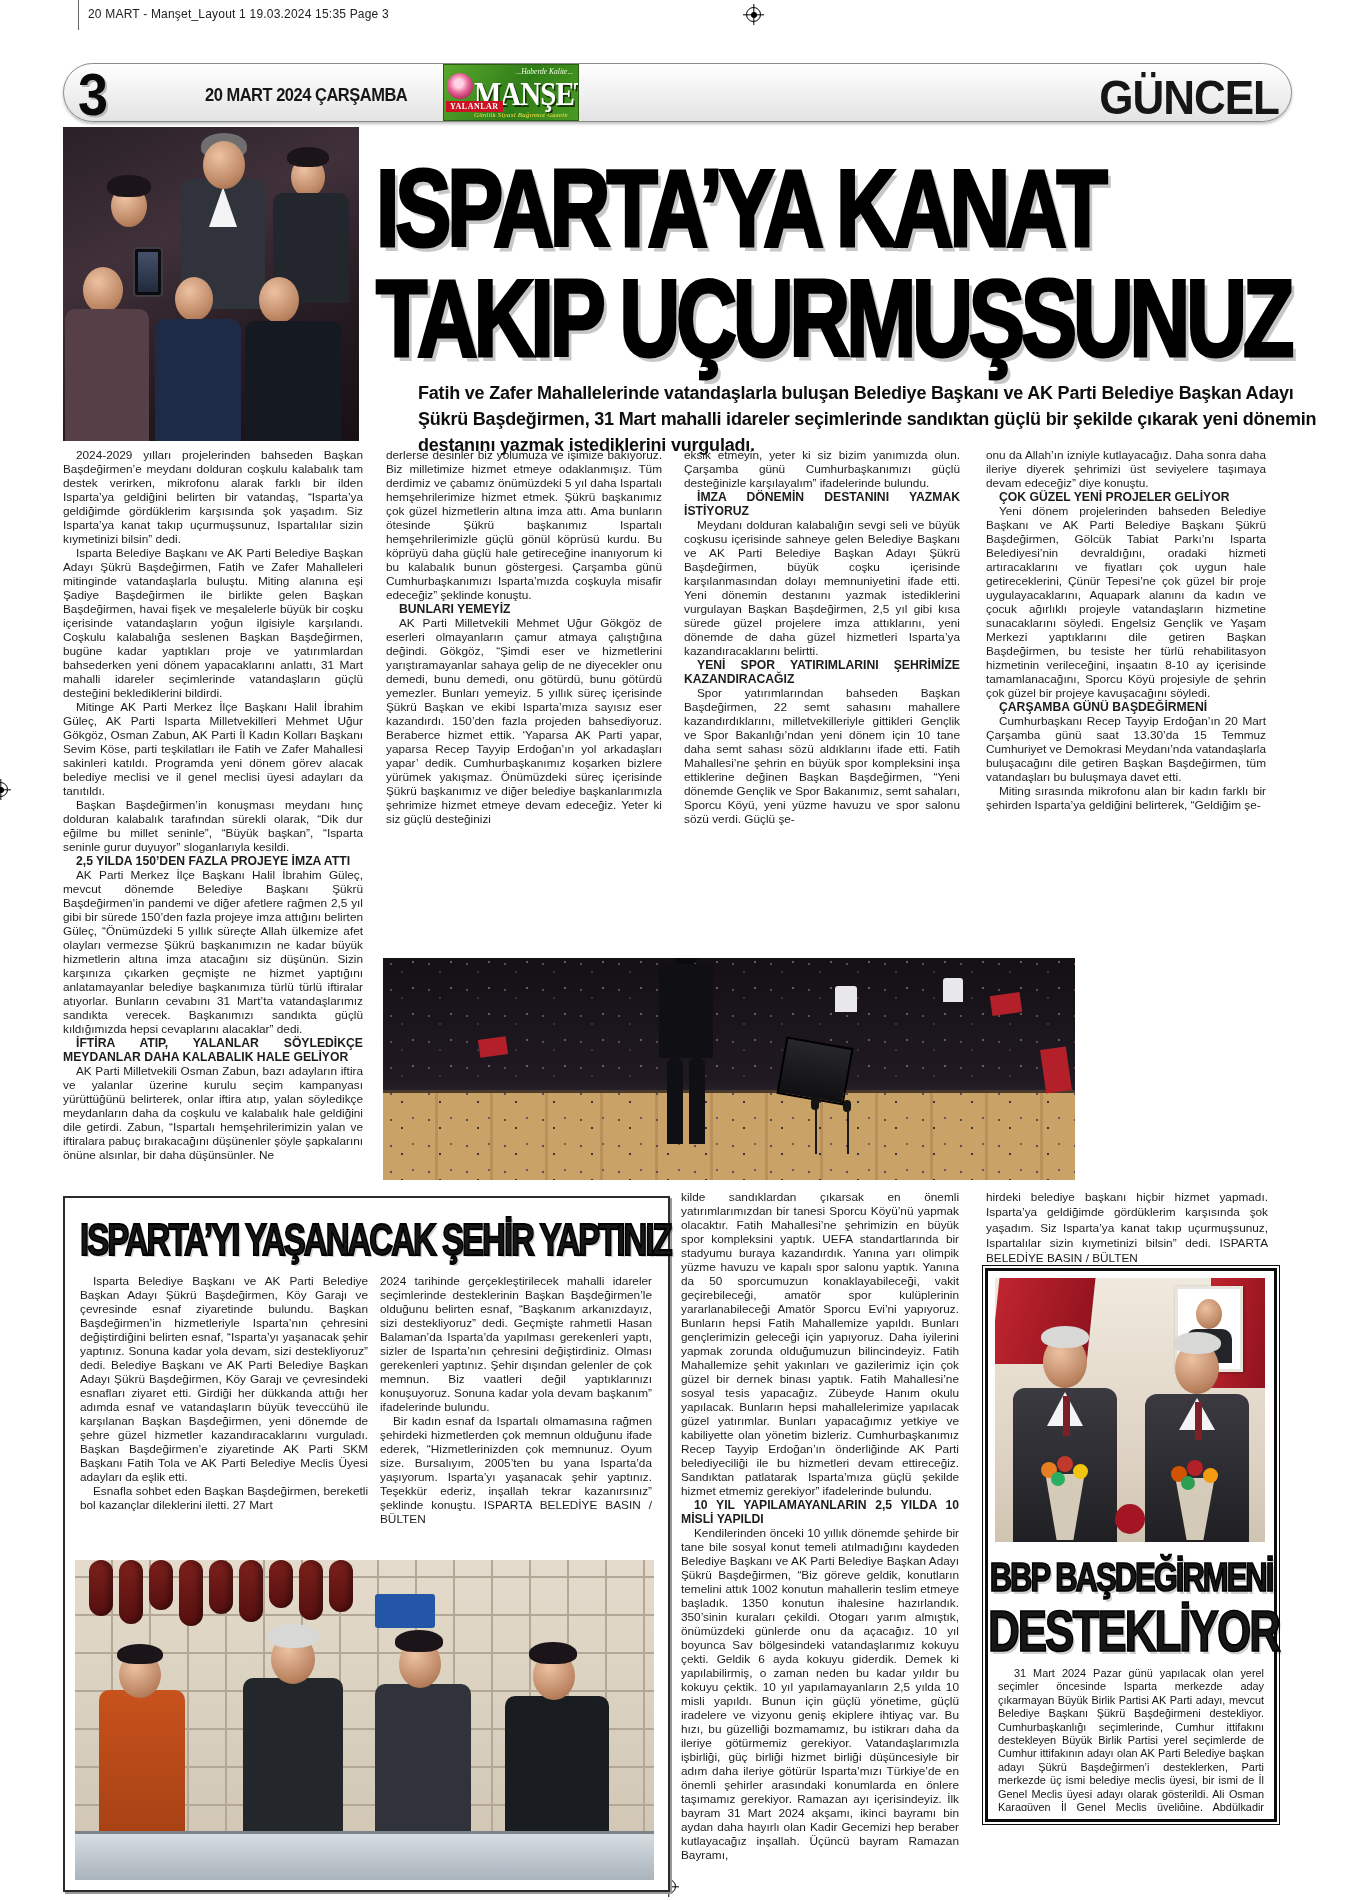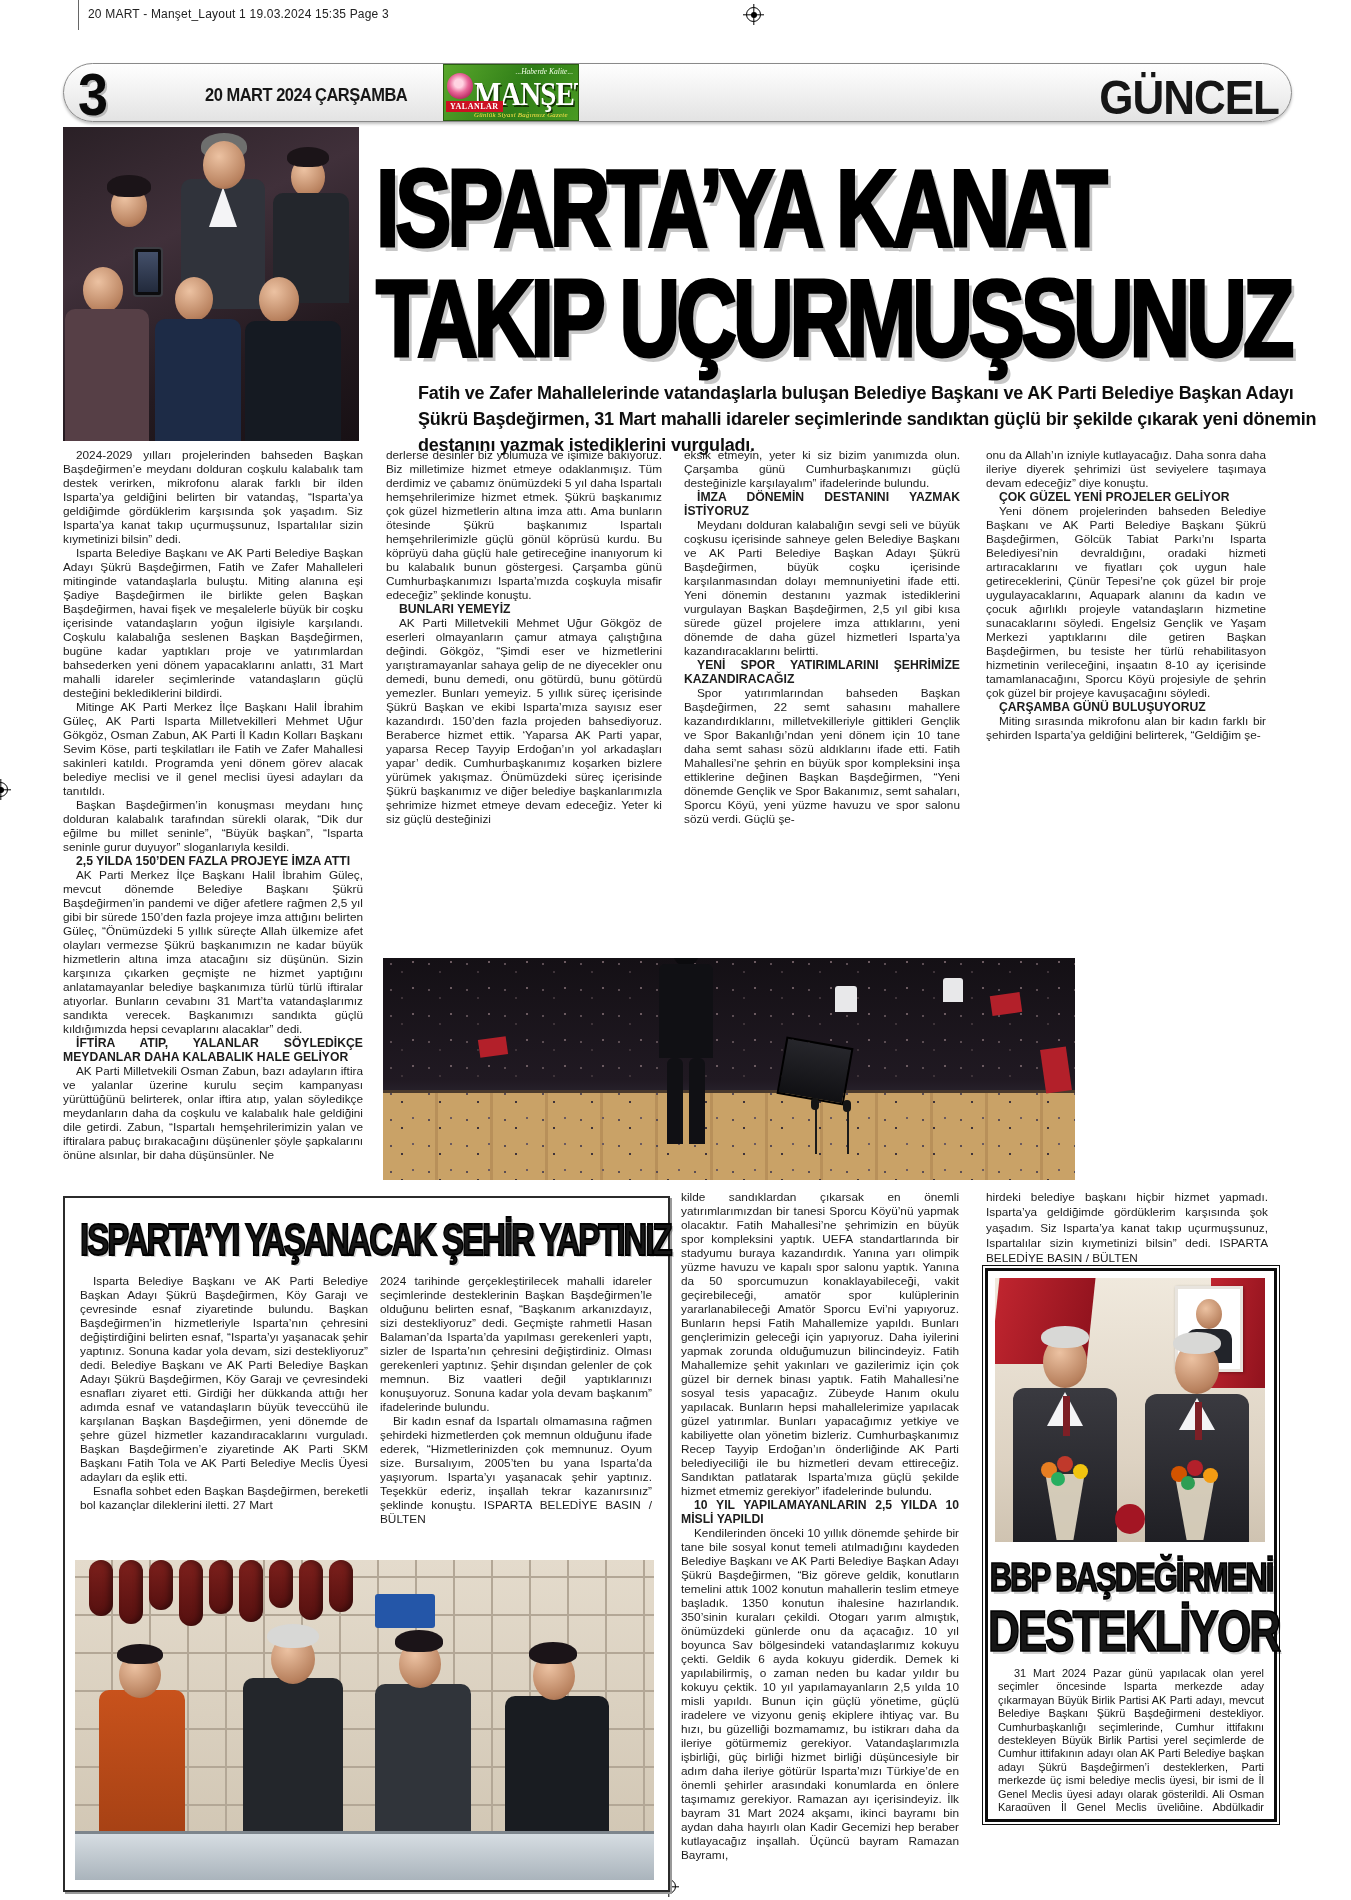--- a/index.html
+++ b/index.html
@@ -178,21 +178,22 @@
       <p class="para cont">eksik etmeyin, yeter ki siz bizim yanımızda olun. Çarşamba günü Cumhurbaşkanımızı güçlü desteğinizle karşılayalım” ifadelerinde bulundu.</p>
       <p class="subhead">İMZA DÖNEMİN DESTANINI YAZMAK İSTİYORUZ</p>
       <p class="para">Meydanı dolduran kalabalığın sevgi seli ve büyük coşkusu içerisinde sahneye gelen Belediye Başkanı ve AK Parti Belediye Başkan Adayı Şükrü Başdeğirmen, büyük coşku içerisinde karşılanmasından dolayı memnuniyetini ifade etti. Yeni dönemin destanını yazmak istediklerini vurgulayan Başkan Başdeğirmen, 2,5 yıl gibi kısa sürede güzel projelere imza attıklarını, yeni dönemde de daha güzel hizmetleri Isparta’ya kazandıracaklarını belirtti.</p>
       <p class="subhead">YENİ SPOR YATIRIMLARINI ŞEHRİMİZE KAZANDIRACAĞIZ</p>
       <p class="para">Spor yatırımlarından bahseden Başkan Başdeğirmen, 22 semt sahasını mahallere kazandırdıklarını, milletvekilleriyle gittikleri Gençlik ve Spor Bakanlığı’ndan yeni dönem için 10 tane daha semt sahası sözü aldıklarını ifade etti. Fatih Mahallesi’ne şehrin en büyük spor kompleksini inşa ettiklerine değinen Başkan Başdeğirmen, “Yeni dönemde Gençlik ve Spor Bakanımız, semt sahaları, Sporcu Köyü, yeni yüzme havuzu ve spor salonu sözü verdi. Güçlü şe-</p>
     </div>
   <div class="abs col" style="left:986px;top:448px;width:280px;height:506px;">
       <p class="para cont">onu da Allah’ın izniyle kutlayacağız. Daha sonra daha ileriye diyerek şehrimizi üst seviyelere taşımaya devam edeceğiz” diye konuştu.</p>
       <p class="subhead">ÇOK GÜZEL YENİ PROJELER GELİYOR</p>
       <p class="para">Yeni dönem projelerinden bahseden Belediye Başkanı ve AK Parti Belediye Başkanı Şükrü Başdeğirmen, Gölcük Tabiat Parkı’nı Isparta Belediyesi’nin devraldığını, oradaki hizmeti artıracaklarını ve fiyatları çok uygun hale getireceklerini, Çünür Tepesi’ne çok güzel bir proje uygulayacaklarını, Aquapark alanını da kadın ve çocuk ağırlıklı projeyle vatandaşların hizmetine sunacaklarını söyledi. Engelsiz Gençlik ve Yaşam Merkezi yaptıklarını dile getiren Başkan Başdeğirmen, bu tesiste her türlü rehabilitasyon hizmetinin verileceğini, inşaatın 8-10 ay içerisinde tamamlanacağını, Sporcu Köyü projesiyle de şehrin çok güzel bir projeye kavuşacağını söyledi.</p>
-      <p class="subhead">ÇARŞAMBA GÜNÜ BULUŞUYORUZ</p>
+      <p class="subhead">ÇARŞAMBA GÜNÜ BAŞDEĞİRMENİ</p>
+      <p class="para">Cumhurbaşkanı Recep Tayyip Erdoğan’ın 20 Mart Çarşamba günü saat 13.30’da 15 Temmuz Cumhuriyet ve Demokrasi Meydanı’nda vatandaşlarla buluşacağını dile getiren Başkan Başdeğirmen, tüm vatandaşları bu buluşmaya davet etti.</p>
       <p class="para">Miting sırasında mikrofonu alan bir kadın farklı bir şehirden Isparta’ya geldiğini belirterek, “Geldiğim şe-</p>
     </div>
 
   <div class="abs photo ph-b">
     <div class="stageline"></div>
     <div class="chair" style="left:452px;top:28px;width:22px;height:26px;"></div>
     <div class="chair" style="left:560px;top:20px;width:20px;height:24px;"></div>
     <div class="flagspeck" style="left:282px;top:58px;width:34px;height:22px;"></div>
     <div class="flagspeck" style="left:608px;top:36px;width:30px;height:20px;"></div>
     <div class="flagspeck" style="left:660px;top:90px;width:26px;height:44px;"></div>

